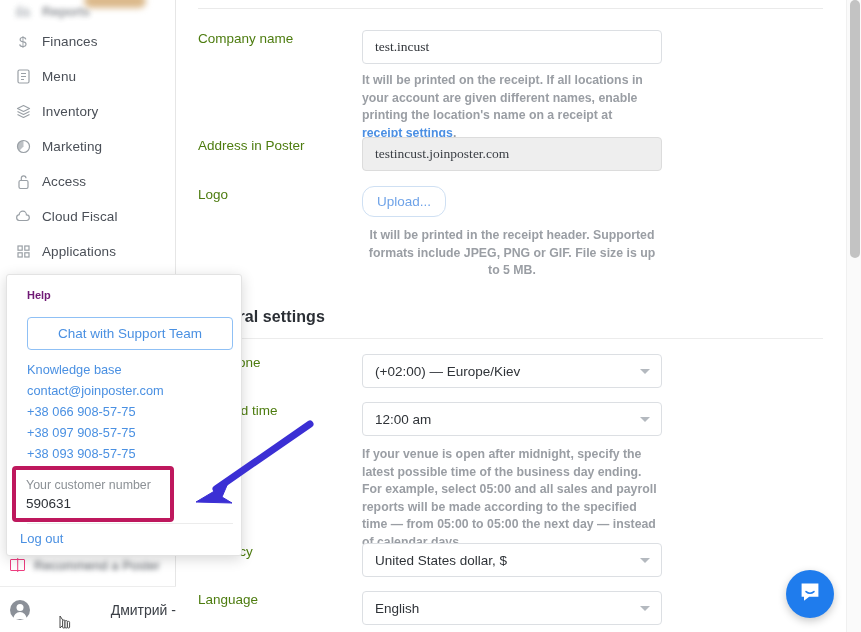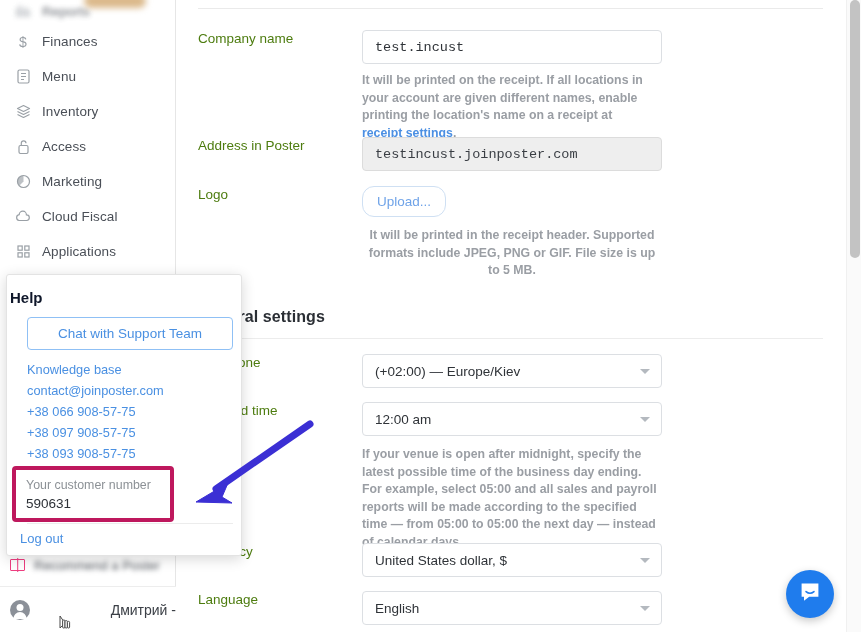--- a/index.html
+++ b/index.html
@@ -92,21 +92,21 @@
     width: 160px; font-size: 13.5px; color: #4d7c0f;
     line-height: 18px;
   }
   .field-ctl { position: absolute; left: 186px; top: 0; }
 
   .txtinput {
     width: 300px; height: 34px;
     border: 1px solid #dcdfe3; border-radius: 4px;
     background: #fff; padding: 0 12px;
     font-size: 13.5px; color: #2f3338;
-    font-family: Liberation Mono, monospace;
+    font-family: Liberation Serif, serif;
     outline: none;
   }
   .txtinput.readonly { background: #eeeeee; border-color: #dcdcdc; color: #3a3e44; }
 
   .hint {
     width: 290px; font-size: 12.3px; color: #9a9ea4;
     line-height: 17.5px; margin-top: 8px; font-weight: bold;
   }
   .hint a { color: #4b8fe3; text-decoration: none; }
 
@@ -149,22 +149,22 @@
   .help-popup {
     position: absolute; left: 6px; top: 274px;
     width: 236px; height: 282px;
     background: #ffffff;
     border: 1px solid #e3e3e3;
     border-radius: 3px;
     box-shadow: 0 3px 14px rgba(0,0,0,.16);
     z-index: 40;
   }
   .help-title {
-    position: absolute; left: 3px; top: 14px;
-    font-size: 15px; font-weight: bold; color: #0f172a;
+    position: absolute; left: 20px; top: 14px;
+    font-size: 11px; font-weight: bold; color: #701a75;
   }
   .btn-chat {
     position: absolute; left: 20px; top: 42px;
     width: 206px; height: 33px;
     border: 1px solid #8fc0f5; border-radius: 4px;
     background: #fff; color: #4a90e2;
     font-size: 13.5px;
     display: flex; align-items: center; justify-content: center;
     font-family: "Liberation Sans", sans-serif;
     cursor: pointer;
@@ -284,38 +284,38 @@
                 <path d="M1.5 7.5 L7.5 10.5 L13.5 7.5"></path>
                 <path d="M1.5 10.5 L7.5 13.5 L13.5 10.5"></path>
               </g>
             </svg>
         </span>
         <span class="lbl">Inventory</span>
       </div>
 
       <div class="nav-item">
         <span class="ic">
+          <svg width="15" height="15" viewBox="0 0 15 15">
+              <circle cx="7.5" cy="7.5" r="6" fill="none" stroke="currentColor" stroke-width="1.2"></circle>
+              <path d="M7.5 7.5 L7.5 1.5 A6 6 0 0 0 3.3 11.7 Z" fill="currentColor" opacity=".65"></path>
+            </svg>
+        </span>
+        <span class="lbl">Marketing</span>
+      </div>
+
+      <div class="nav-item">
+        <span class="ic">
           <svg width="13" height="16" viewBox="0 0 13 16">
               <g fill="none" stroke="currentColor" stroke-width="1.2">
                 <rect x="2" y="6.5" width="9" height="8" rx="1.4"></rect>
                 <path d="M4.3 6.5 V4.2 A2.3 2.3 0 0 1 9 4.2"></path>
               </g>
             </svg>
         </span>
         <span class="lbl">Access</span>
-      </div>
-
-      <div class="nav-item">
-        <span class="ic">
-          <svg width="15" height="15" viewBox="0 0 15 15">
-              <circle cx="7.5" cy="7.5" r="6" fill="none" stroke="currentColor" stroke-width="1.2"></circle>
-              <path d="M7.5 7.5 L7.5 1.5 A6 6 0 0 0 3.3 11.7 Z" fill="currentColor" opacity=".65"></path>
-            </svg>
-        </span>
-        <span class="lbl">Marketing</span>
       </div>
 
       <div class="nav-item">
         <span class="ic">
           <svg width="16" height="13" viewBox="0 0 16 13">
               <path d="M4 10.5 A3 3 0 0 1 4.2 4.6 A3.6 3.6 0 0 1 11.4 4.9 A2.8 2.8 0 0 1 11.6 10.5 Z" fill="none" stroke="currentColor" stroke-width="1.2" stroke-linejoin="round"></path>
             </svg>
         </span>
         <span class="lbl">Cloud Fiscal</span>
       </div>

